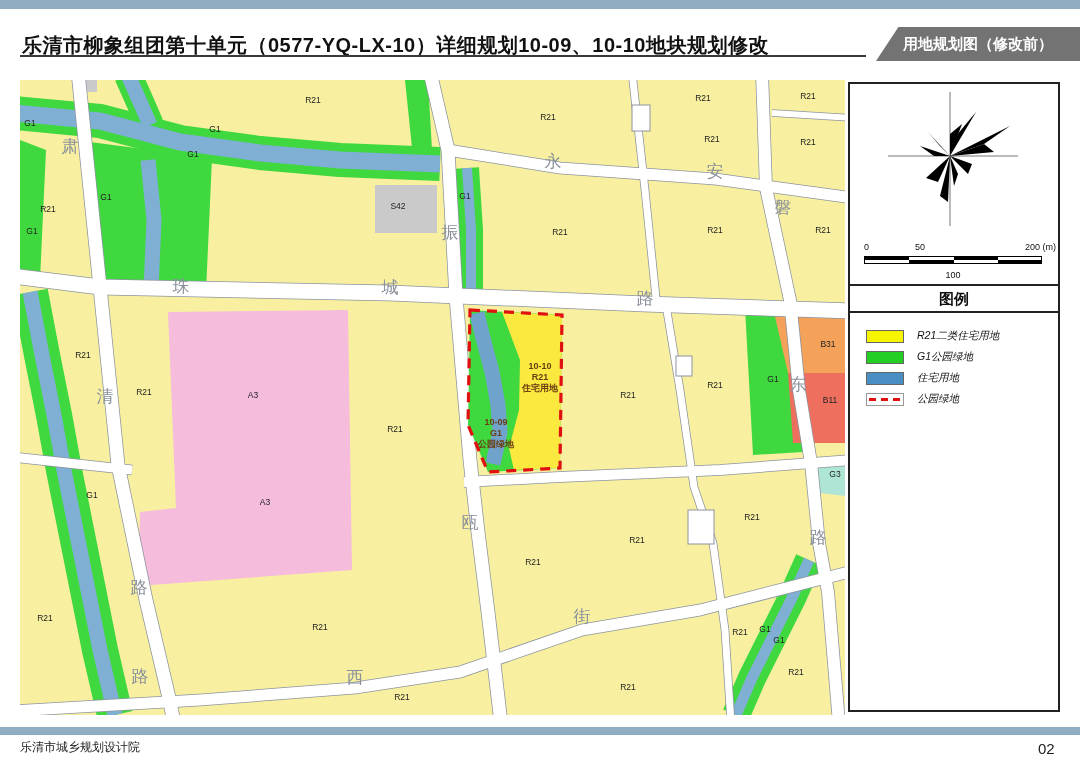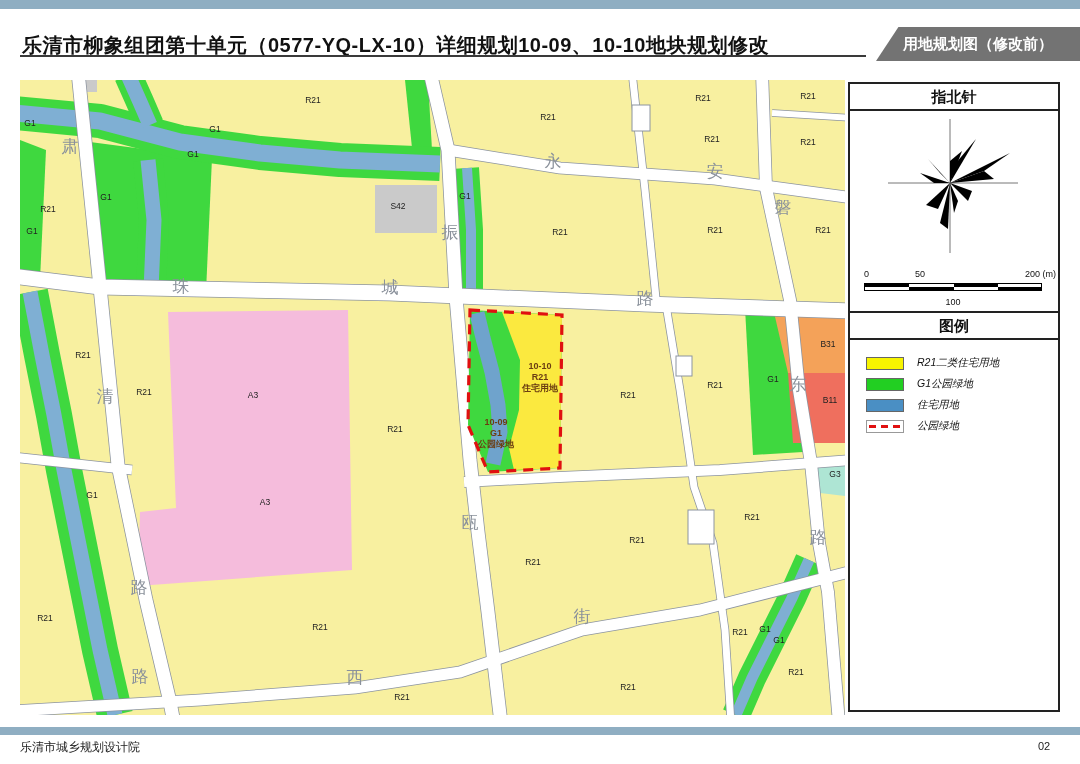--- a/index.html
+++ b/index.html
@@ -29,21 +29,21 @@
   .scale-row.r2{background:repeating-linear-gradient(90deg,#fff 0 44.5px,#000 44.5px 89px);}
   .legend-body{padding:16px 0 0 16px;font-style:italic;}
   .legend-row{display:flex;align-items:center;margin-bottom:7px;}
   .legend-row .swatch{width:38px;height:13px;border:1px solid #666;box-sizing:border-box;}
   .legend-row .swatch.dashed{background:#fff;border:1px solid #999;position:relative;}
   .legend-row .swatch.dashed::after{content:"";position:absolute;left:2px;right:2px;top:4px;height:3px;
       background:repeating-linear-gradient(90deg,#E01010 0 7px,#fff 7px 12px);}
   .legend-row .lbl{margin-left:13px;font-size:10.5px;color:#111;}
   .botbar{position:absolute;left:0;top:727px;width:1080px;height:8px;background:#8FAEC2;}
   .footer-org{position:absolute;left:20px;top:739px;font-size:12px;color:#222;}
-  .footer-page{position:absolute;left:1038px;top:740px;font-size:11px;color:#222;text-align:right;}
+  .footer-page{position:absolute;left:1038px;top:740px;font-size:15px;color:#222;text-align:right;}
 </style>
 </head>
 <body>
 
 <div class="topbar"></div>
 <div class="title">乐清市柳象组团第十单元（0577-YQ-LX-10）详细规划10-09、10-10地块规划修改</div>
 <div class="title-rule"></div>
 <div class="sheet-tag">用地规划图（修改前）</div>
 
 <div class="map-wrap">
@@ -175,21 +175,20 @@
       <text x="520" y="289" class="plot-label" text-anchor="middle">10-10</text>
       <text x="520" y="300" class="plot-label" text-anchor="middle">R21</text>
       <text x="520" y="311" class="plot-label" text-anchor="middle">住宅用地</text>
       <text x="476" y="345" class="plot-label" text-anchor="middle">10-09</text>
       <text x="476" y="356" class="plot-label" text-anchor="middle">G1</text>
       <text x="476" y="367" class="plot-label" text-anchor="middle">公园绿地</text>
     </svg>
 </div>
 
 <div class="sidebar">
-  <div class="side-h first">指北针</div>
   <div class="compass-box">
     <svg width="204" height="158" viewBox="0 0 204 158">
       <g stroke="#777" stroke-width="1">
         <line x1="38" y1="72" x2="168" y2="72"></line>
         <line x1="100" y1="8" x2="100" y2="142"></line>
       </g>
       <g fill="#000">
         <polygon points="100,72 160,42 134,60"></polygon>
         <polygon points="100,72 134,60 144,68"></polygon>
         <polygon points="100,72 126,28 106,52"></polygon>

